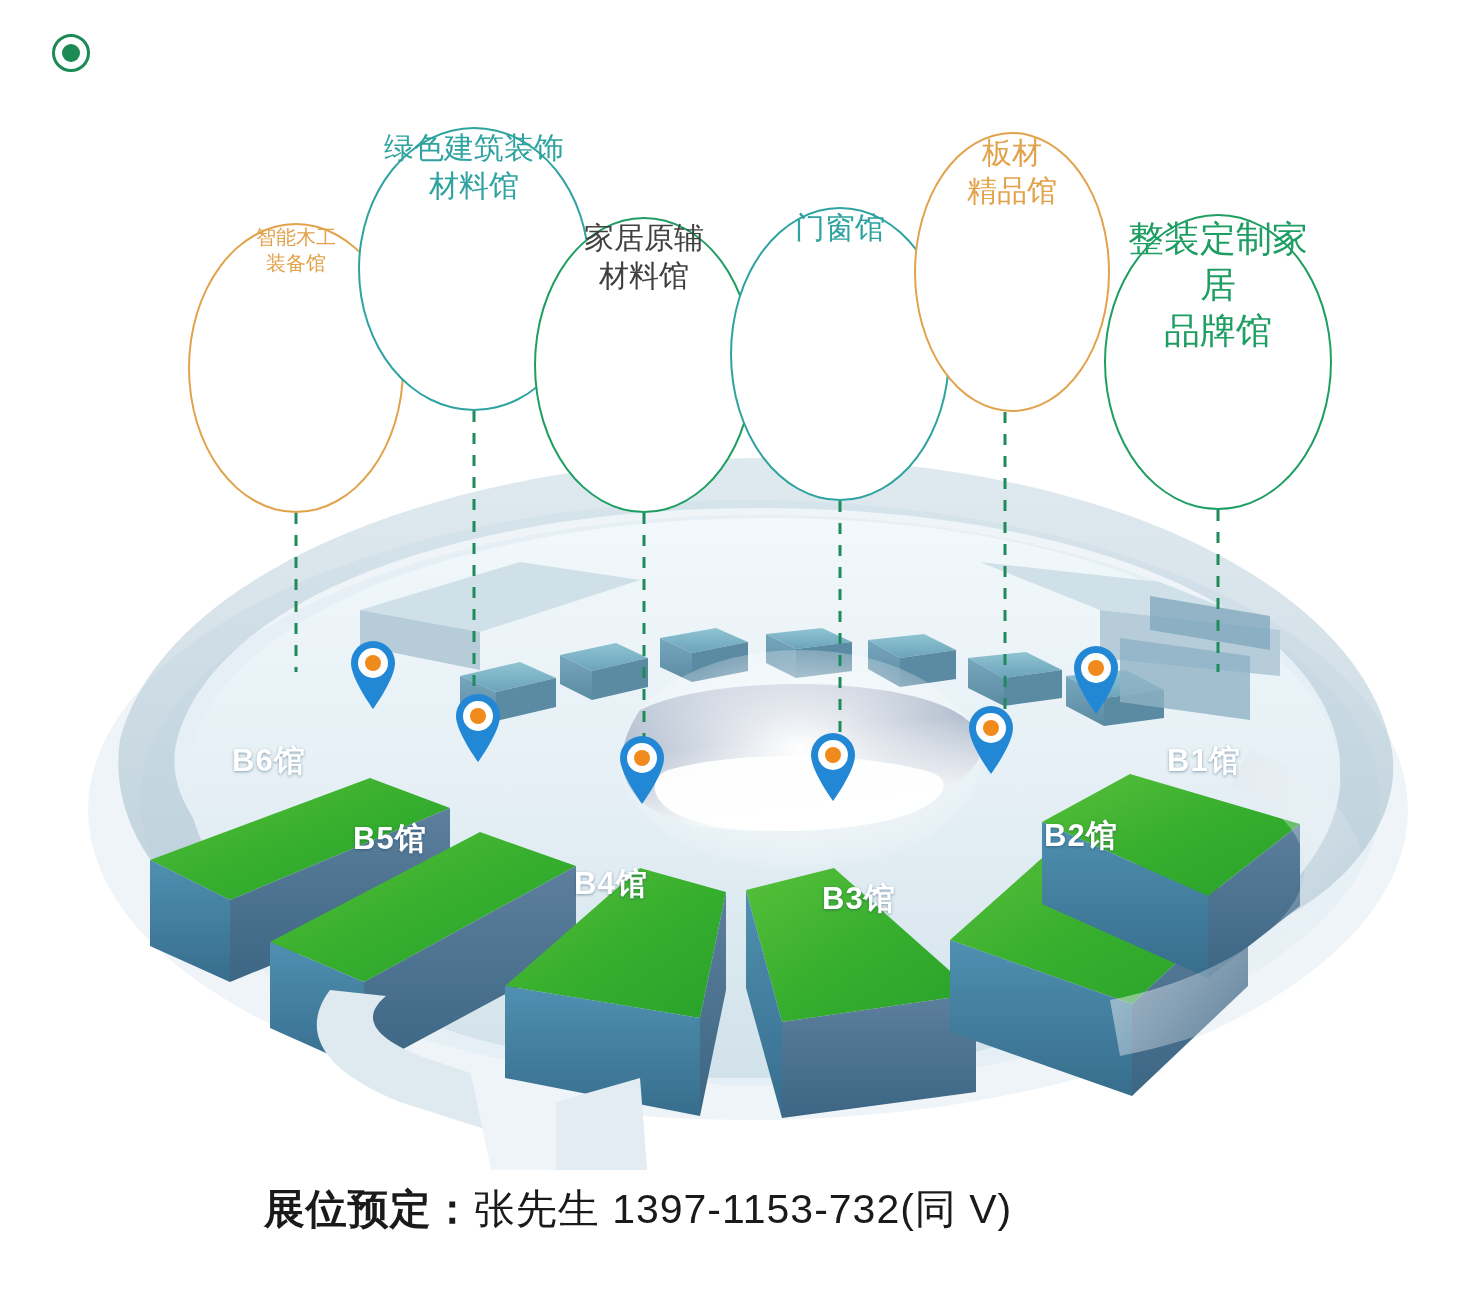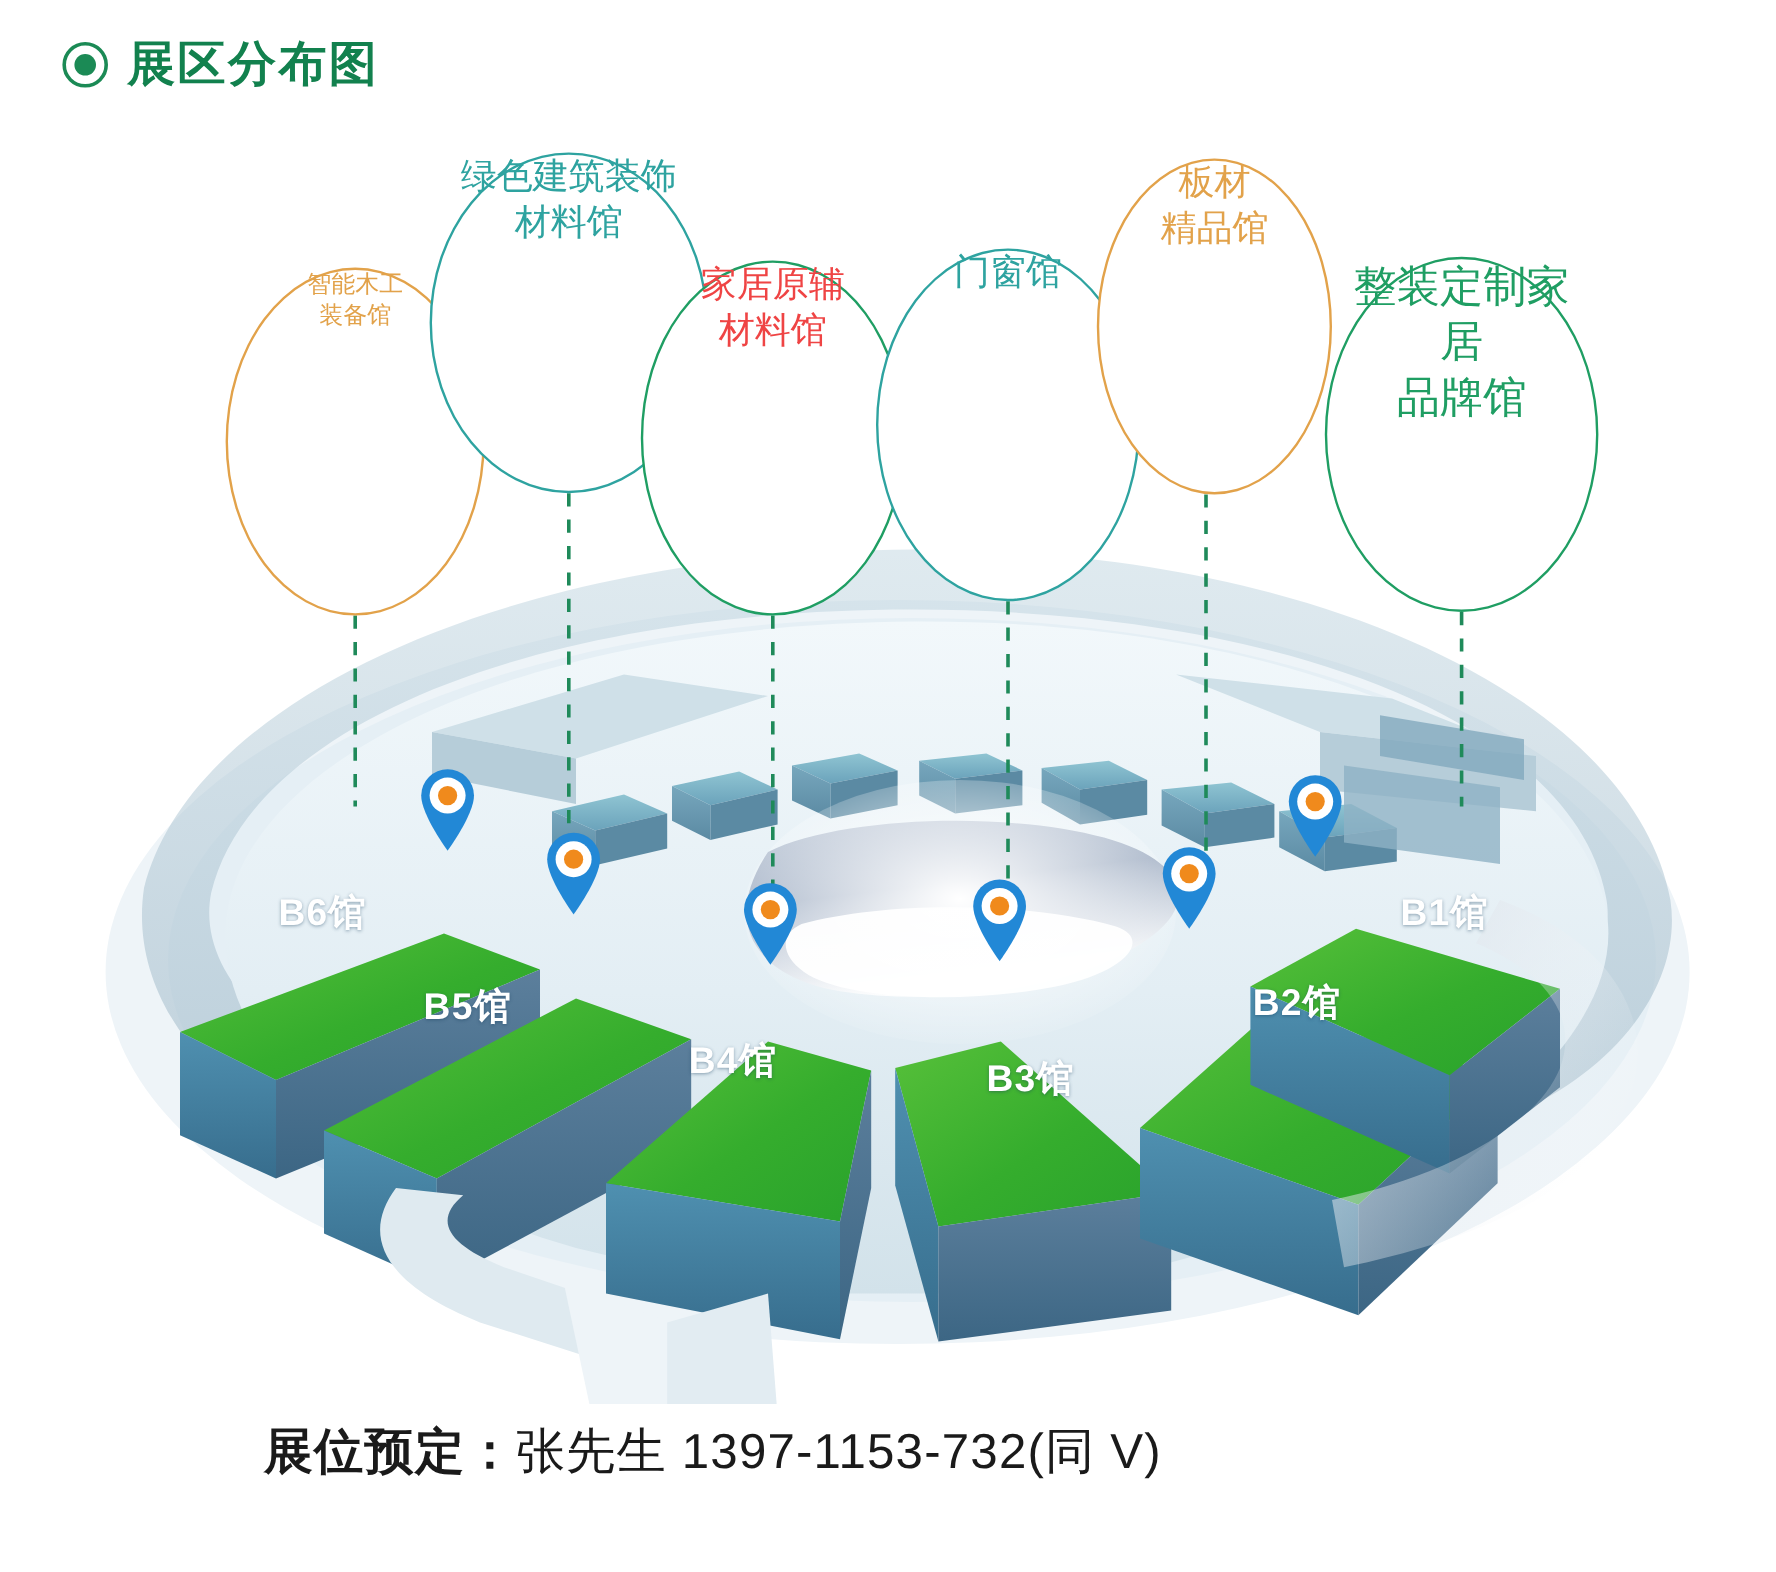--- a/index.html
+++ b/index.html
@@ -23,32 +23,31 @@
           display:flex;align-items:flex-start;justify-content:center;text-align:center;
           line-height:1.28;}
   .bubble .lbl{padding:0 10px;white-space:pre-line;}
 
   
   .hall-label{position:absolute;color:#ffffff;font-weight:bold;font-size:31px;
               white-space:nowrap;letter-spacing:1px;
               text-shadow:0 1px 3px rgba(20,60,90,.45);}
 
   
-  #footer{position:absolute;left:0;top:1182px;width:1188px;text-align:center;}
+  #footer{position:absolute;left:0;top:1182px;width:1188px;text-align:center;padding-left:44px;}
   #footer-text{font-size:41px;color:#1a1a1a;letter-spacing:1px;}
   #footer-text .bold{font-weight:bold;}
 </style>
 </head>
 <body>
 
 <div id="title-bar">
   <span class="target-icon">
       <i></i>
     </span>
-  <span id="title-text" style="color: rgb(18, 129, 78);">展区分布图</span>
 </div>
 
 <div id="map-stage">
 
   <svg id="map-svg" width="1480" height="1060" viewBox="0 0 1480 1060">
     <defs>
       <linearGradient id="gBase" x1="0" y1="0" x2="0" y2="1">
         <stop offset="0%" stop-color="#f2f8fb"></stop>
         <stop offset="55%" stop-color="#e3eef4"></stop>
         <stop offset="100%" stop-color="#d2e2ea"></stop>
@@ -248,21 +247,21 @@
 
   <div id="bubble-layer">
       <div class="bubble" style="left: 188px; top: 113px; width: 216px; height: 290px; border: 2px solid rgb(226, 162, 74); color: rgb(226, 162, 74); font-size: 20px;">
         <span class="lbl">智能木工
 装备馆</span>
       </div>
       <div class="bubble" style="left: 358px; top: 17px; width: 232px; height: 284px; border: 2px solid rgb(46, 163, 160); color: rgb(46, 163, 160); font-size: 30px;">
         <span class="lbl">绿色建筑装饰
 材料馆</span>
       </div>
-      <div class="bubble" style="left: 534px; top: 107px; width: 220px; height: 296px; border: 2px solid rgb(31, 158, 99); color: #ef4444; font-size: 30px;">
+      <div class="bubble" style="left: 534px; top: 107px; width: 220px; height: 296px; border: 2px solid rgb(31, 158, 99); color: #404040; font-size: 30px;">
         <span class="lbl">家居原辅
 材料馆</span>
       </div>
       <div class="bubble" style="left: 730px; top: 97px; width: 220px; height: 294px; border: 2px solid rgb(46, 163, 160); color: rgb(46, 163, 160); font-size: 30px;">
         <span class="lbl">门窗馆</span>
       </div>
       <div class="bubble" style="left: 914px; top: 22px; width: 196px; height: 280px; border: 2px solid rgb(226, 162, 74); color: rgb(226, 162, 74); font-size: 30px;">
         <span class="lbl">板材
 精品馆</span>
       </div>

